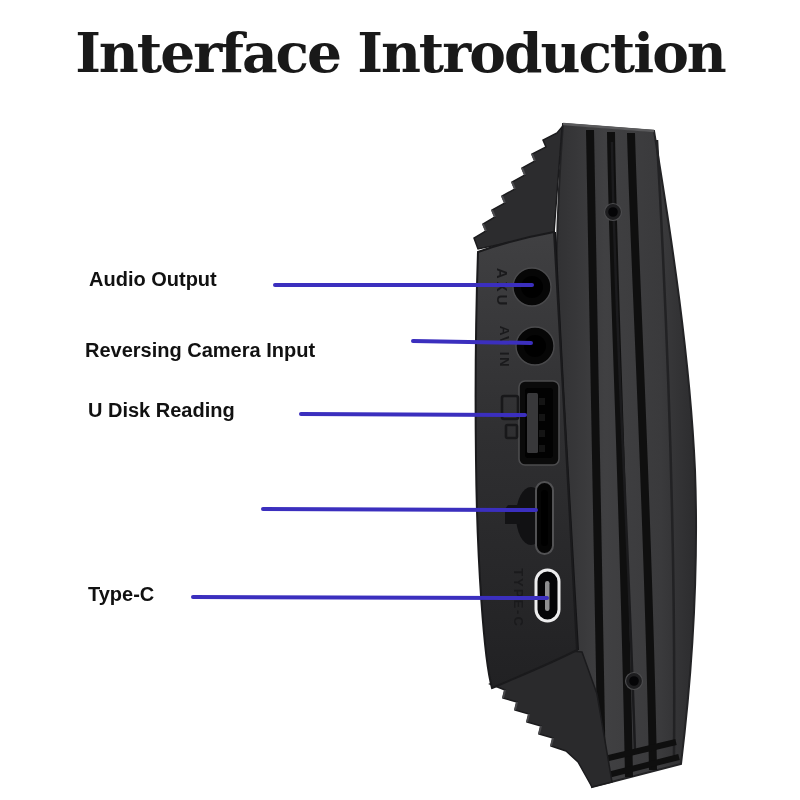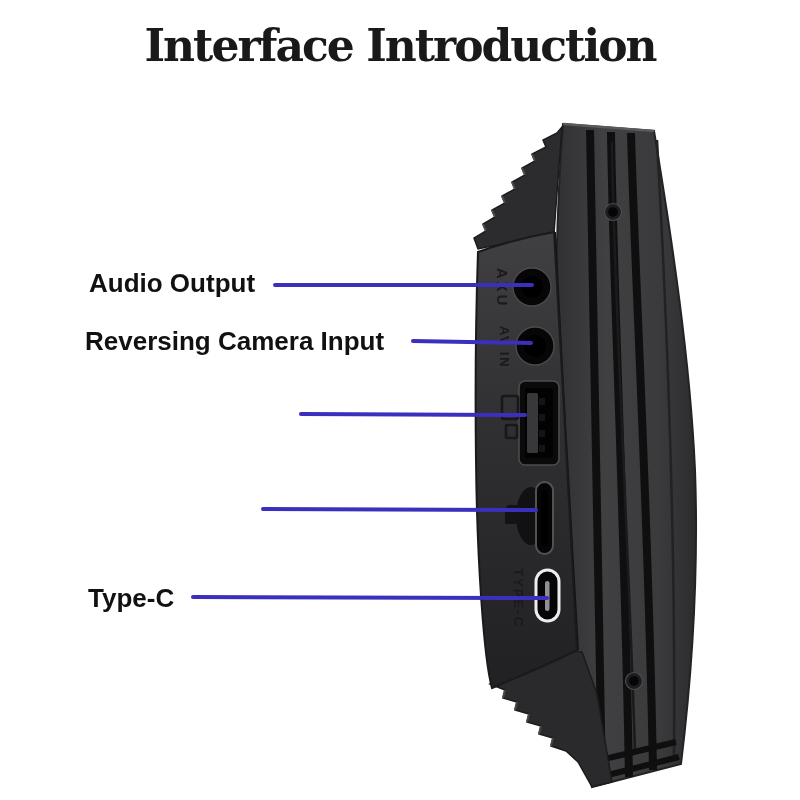--- a/index.html
+++ b/index.html
@@ -8,29 +8,29 @@
     --label-text:#111111;
     --title-text:#191919;
   }
   html,body{margin:0;padding:0;}
   .canvas{
     position:relative;width:800px;height:800px;background:var(--background);
     overflow:hidden;font-family:"Liberation Sans",sans-serif;
   }
   .title{
     position:absolute;top:20px;left:0;width:100%;text-align:center;
-    font-family:"DejaVu Serif",serif;font-weight:bold;font-size:44px;
+    font-family:"DejaVu Serif",serif;font-weight:bold;font-size:55px;
     letter-spacing:-2px;color:var(--title-text);white-space:nowrap;
   }
   .lbl{
-    position:absolute;font-weight:bold;font-size:26px;color:var(--label-text);
+    position:absolute;font-weight:bold;font-size:20px;color:var(--label-text);
     white-space:nowrap;letter-spacing:0px;
   }
   #lbl-audio   {left:89px;top:268px;}
-  #lbl-reversing{left:85px;top:326px;}
+  #lbl-reversing{left:85px;top:339px;}
   #lbl-udisk   {left:88px;top:399px;}
   #lbl-tf      {left:88px;top:495px;}
   #lbl-typec   {left:88px;top:583px;}
   svg.scene{position:absolute;left:0;top:0;}
   .ann-line{stroke:var(--annotation-line);stroke-width:4;stroke-linecap:round;}
   .engraving{
     fill:#1a1a1c;font-family:"Liberation Sans",sans-serif;font-weight:bold;
   }
 </style>
 </head>
@@ -182,15 +182,16 @@
       <line class="ann-line" x1="275" y1="285" x2="532" y2="285"></line>
       <line class="ann-line" x1="413" y1="341" x2="531" y2="343"></line>
       <line class="ann-line" x1="301" y1="414" x2="525" y2="415"></line>
       <line class="ann-line" x1="263" y1="509" x2="536" y2="510"></line>
       <line class="ann-line" x1="193" y1="597" x2="547" y2="598"></line>
     </g>
   </svg>
 
   <div class="lbl" id="lbl-audio">Audio Output</div>
   <div class="lbl" id="lbl-reversing">Reversing Camera Input</div>
+  <div class="lbl" id="lbl-udisk">U Disk Reading</div>
   <div class="lbl" id="lbl-typec">Type-C</div>
 
 </div>
 
 </body></html>

